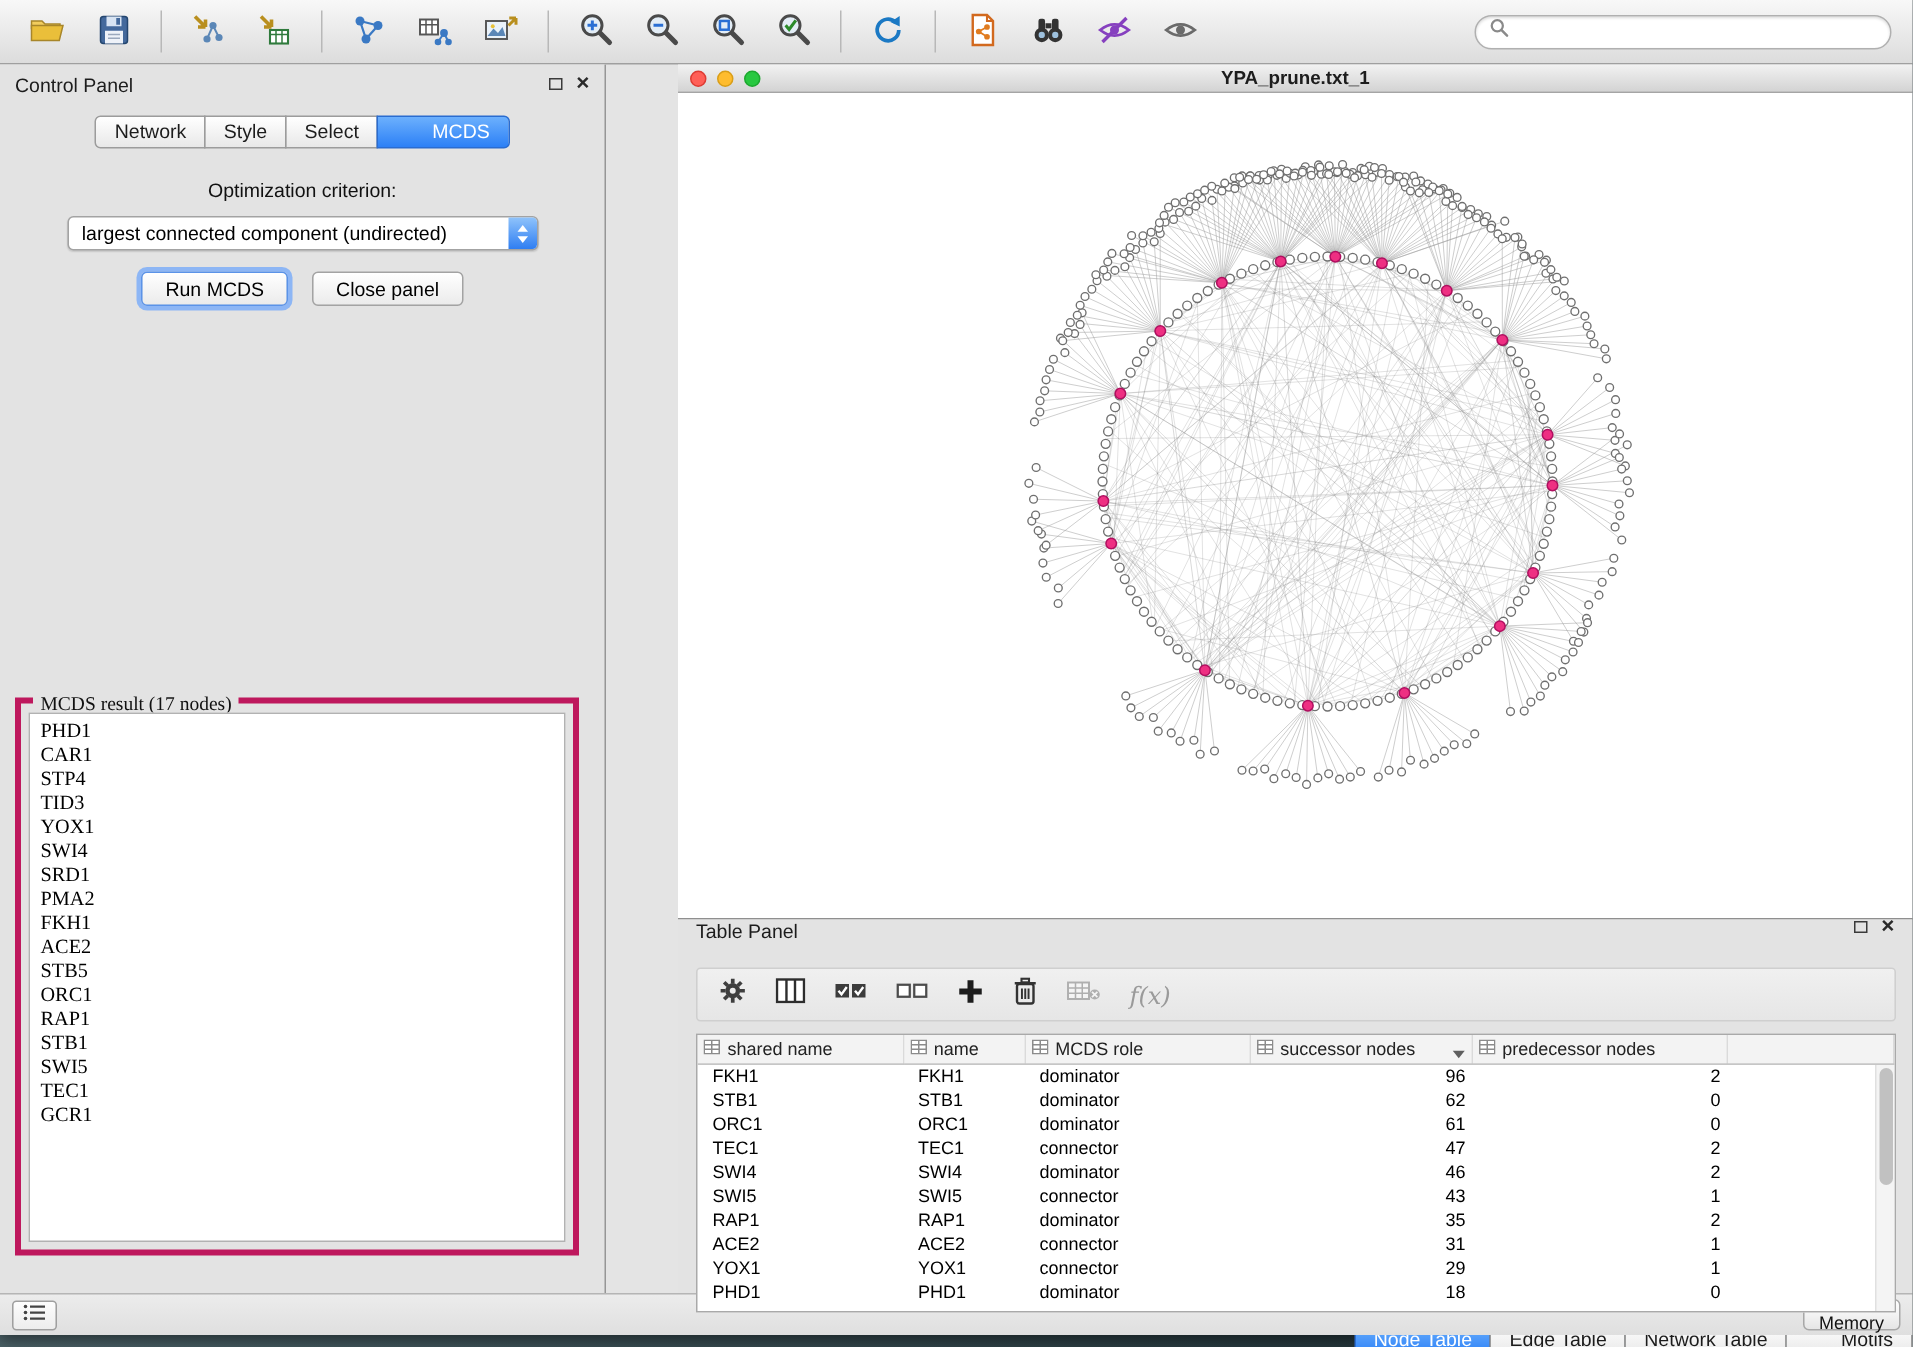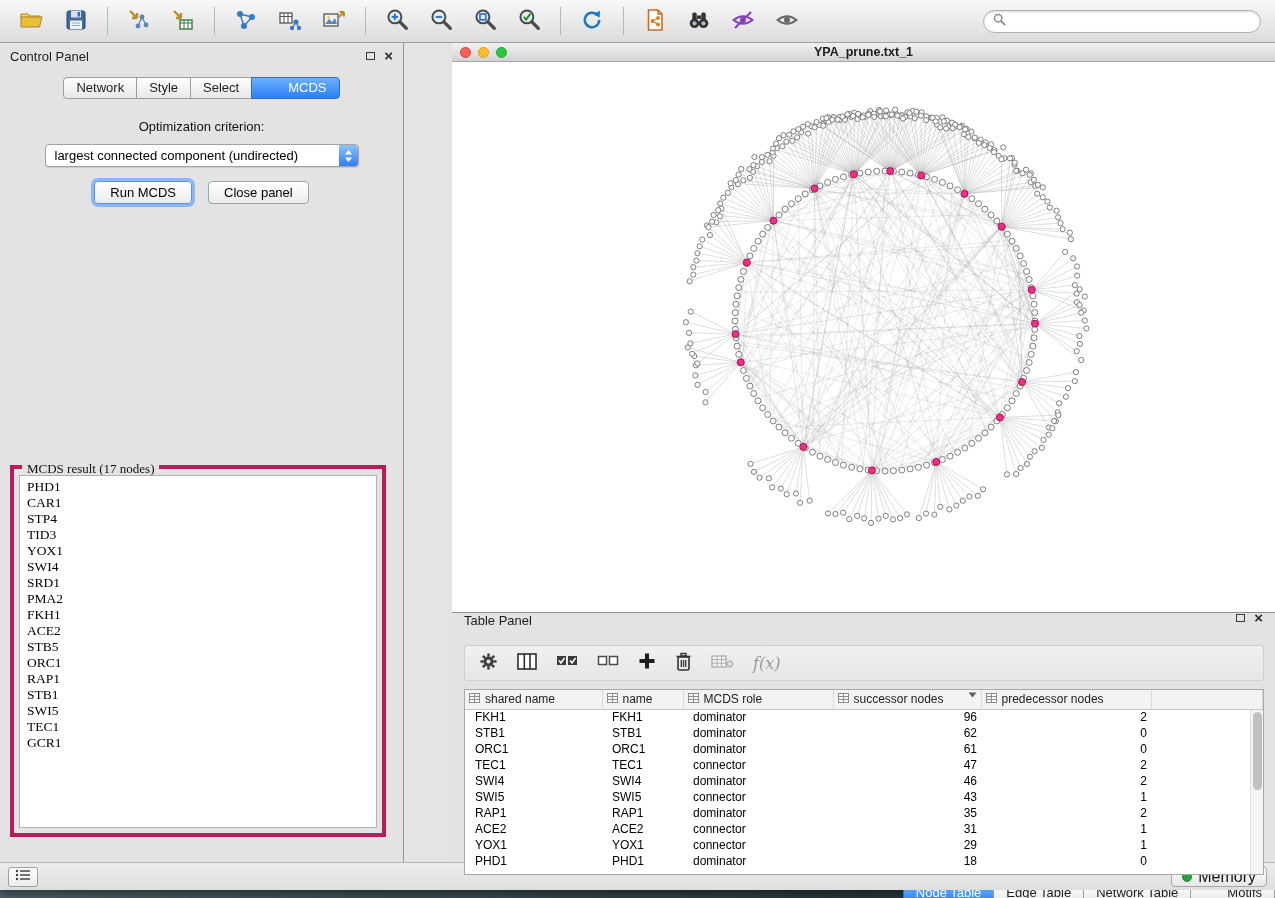--- a/index.html
+++ b/index.html
@@ -55,33 +55,33 @@
 
   
   .table-panel { flex:1 1 auto; background:#e3e3e3; display:flex; flex-direction:column; min-height:0; }
   .tp-header { height:26px; display:flex; align-items:flex-start; padding:0 12px; font-size:13px; color:#1c1c1c; flex:0 0 auto; }
   .tp-toolbar { height:36px; margin:6px 11px 0 12px; background:linear-gradient(#f0f0f0,#e6e6e6); border:1px solid #cfcfcf; border-radius:3px; display:flex; align-items:center; gap:19px; padding:0 14px; flex:0 0 auto; }
   .tpi { display:flex; align-items:center; justify-content:center; }
   .fx { font-family:"DejaVu Serif",serif; font-style:italic; font-size:16px; color:#9a9a9a; }
   .tp-table-wrap { margin:8px 11px 0 12px; background:#fff; border:1px solid #a9a9a9; position:relative; height:186px; flex:0 0 auto; overflow:hidden; }
   table.node-table { border-collapse:collapse; table-layout:fixed; width:100%; }
   table.node-table th { height:19px; background:#f3f3f3; border-bottom:1px solid #c6c6c6; border-right:1px solid #dadada; font-size:12px; font-weight:normal; color:#222; text-align:left; padding:0 4px; white-space:nowrap; overflow:hidden; }
-  .th-inner { display:flex; align-items:flex-start; gap:5px; }
+  .th-inner { display:flex; align-items:flex-end; gap:5px; }
   .th-label { flex:0 1 auto; }
   .th-chev { margin-left:auto; display:flex; align-items:center; }
   table.node-table td { height:16px; font-size:12px; color:#000; padding:0 4px 0 10px; white-space:nowrap; overflow:hidden; }
   td.td-num { text-align:right; padding-right:14px; }
   .tp-scrollbar { position:absolute; top:20px; right:0; bottom:0; width:13px; background:#f4f4f4; border-left:1px solid #e0e0e0; }
   .tp-thumb { position:absolute; top:2px; left:1.5px; width:9px; height:78px; border-radius:5px; background:#c1c1c1; }
   .tp-tabs { display:flex; justify-content:flex-end; margin-top:7px; flex:0 0 auto; }
 
   
   .status-bar { height:28px; flex:0 0 auto; background:linear-gradient(#ececec,#dfdfdf); border-top:1px solid #b5b5b5; display:flex; align-items:center; padding:0 8px; }
   .sb-left-btn { width:30px; height:20px; background:linear-gradient(#fdfdfd,#ededed); border:1px solid #9f9f9f; border-radius:3px; display:flex; align-items:center; justify-content:center; }
-  .memory-btn { margin-left:auto; height:21px; background:linear-gradient(#ffffff,#e6e6e6); border:1px solid #a8a8a8; border-radius:4px; display:flex; align-items:center; gap:6px; padding:0 10px; font-size:16px; color:#111; font-family:"Liberation Sans",sans-serif; }
+  .memory-btn { margin-left:auto; height:21px; background:linear-gradient(#ffffff,#e6e6e6); border:1px solid #a8a8a8; border-radius:4px; display:flex; align-items:center; gap:6px; padding:0 10px; font-size:12px; color:#111; font-family:"Liberation Sans",sans-serif;flex-direction:column; }
   .mem-dot { width:10px; height:10px; border-radius:50%; background:#27a538; border:1px solid #1d8a2c; }
 </style>
 </head>
 <body>
 
 <div class="app">
 
   <div class="toolbar">
     <button class="tb-btn">
         <span><svg width="26" height="24" viewBox="0 0 24 24">

